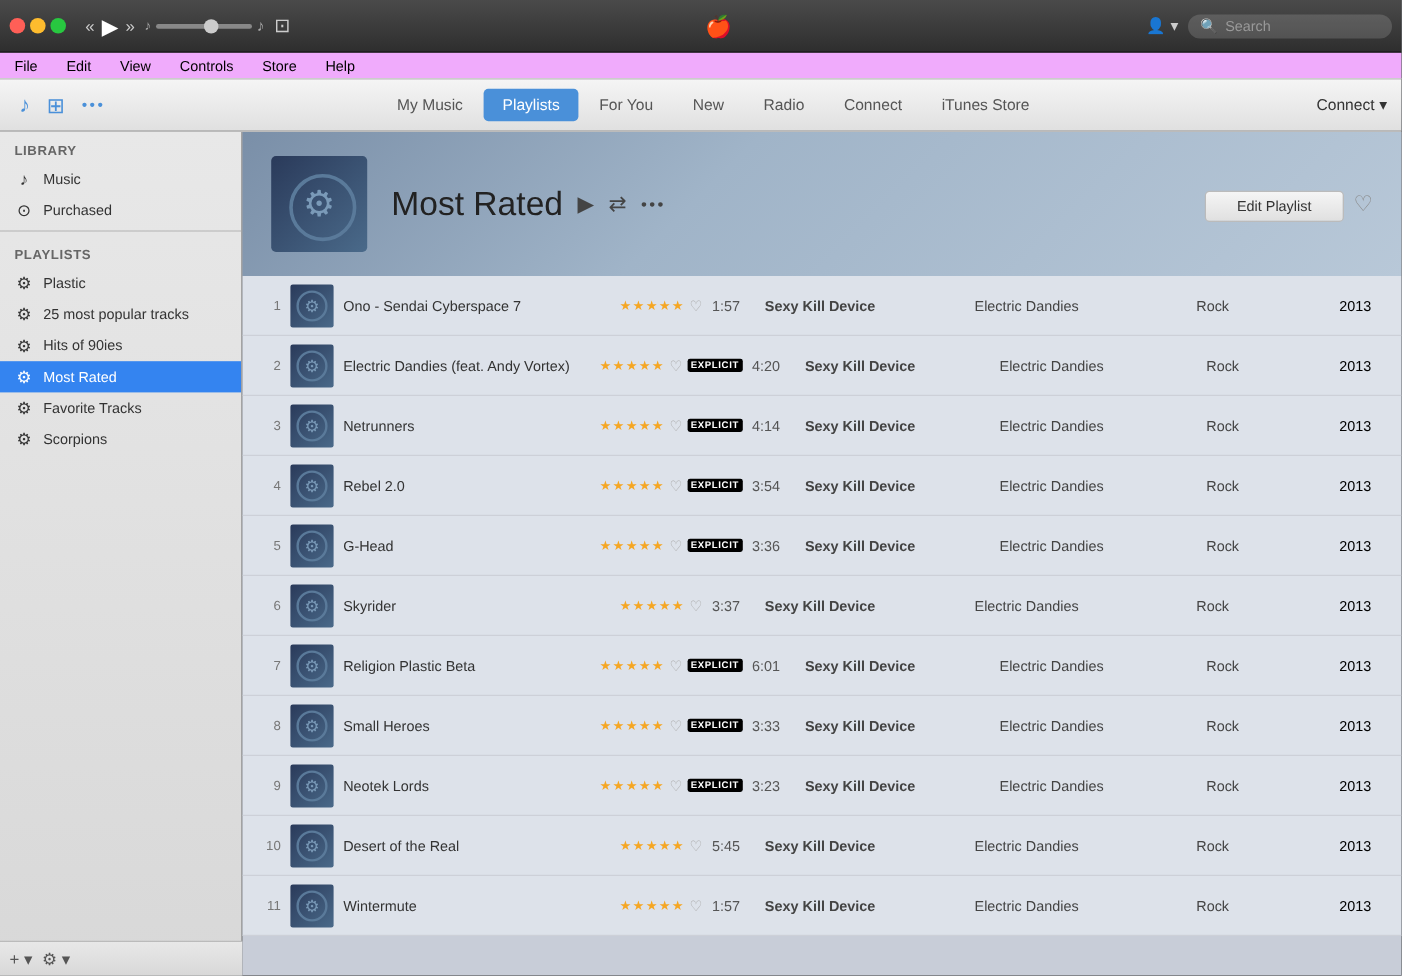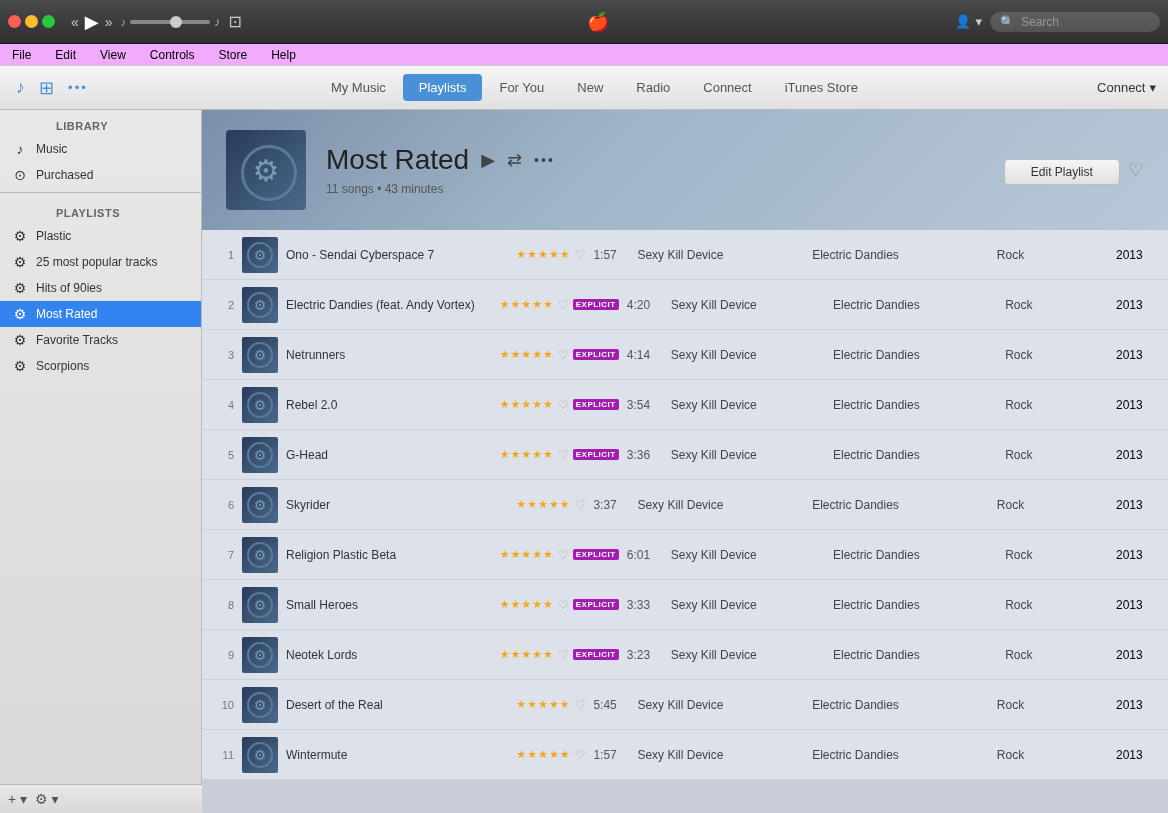--- a/index.html
+++ b/index.html
@@ -106,21 +106,20 @@
       overflow-y: auto;
       flex-shrink: 0;
     }
     .sidebar-section-title {
       font-size: 11px;
       font-weight: 700;
       color: #666;
       padding: 10px 12px 4px;
       text-transform: uppercase;
       letter-spacing: 0.5px;
-      margin-left: 44px;
     }
     .sidebar-item {
       display: flex;
       align-items: center;
       gap: 8px;
       padding: 5px 12px;
       font-size: 12px;
       color: #333;
       cursor: pointer;
     }
@@ -239,25 +238,25 @@
       border-radius: 50%;
       border: 2px solid #5a7a9a;
     }
     .track-art::after { content: '⚙'; font-size: 14px; color: #7a9ab8; }
     .track-name { flex: 2; min-width: 0; }
     .track-name-text { overflow: hidden; text-overflow: ellipsis; white-space: nowrap; }
     .stars { color: #f5a623; font-size: 11px; letter-spacing: 1px; }
     .track-actions { display: flex; align-items: center; gap: 4px; }
     .heart-small { color: #aaa; font-size: 12px; cursor: pointer; }
     .explicit-badge {
-      background: #a21caf; color: #fff; font-size: 8px; font-weight: 700;
+      background: #000000; color: #fff; font-size: 8px; font-weight: 700;
       padding: 1px 3px; border-radius: 2px; letter-spacing: 0.5px;
     }
     .track-duration { width: 36px; color: #555; flex-shrink: 0; }
-    .track-artist { flex: 1.5; color: #444; overflow: hidden; text-overflow: ellipsis; white-space: nowrap; }
+    .track-artist { flex: 1.5; color: #444; overflow: hidden; text-overflow: ellipsis; white-space: nowrap; font-weight: bold; }
     .track-album { flex: 1.5; color: #444; overflow: hidden; text-overflow: ellipsis; white-space: nowrap; }
     .track-genre { flex: 1; color: #444; margin-left: 10px; }
     .track-year { width: 40px; color: #000000; text-align: left; flex-shrink: 0; }
   </style>
 </head>
 <body>
 
 <div class="title-bar">
   <div class="title-bar-controls">
     <button class="window-btn close"></button>
@@ -369,21 +368,20 @@
 
     <div class="playlist-header">
       <div class="playlist-art"></div>
       <div class="playlist-info">
         <div class="playlist-title-row">
           <span class="playlist-name">Most Rated</span>
           <button class="playlist-action-btn">▶</button>
           <button class="playlist-action-btn">⇄</button>
           <button class="playlist-action-btn" style="font-size:14px;letter-spacing:2px;">•••</button>
         </div>
-        <div class="playlist-meta">11 songs • 43 minutes</div>
       </div>
       <div class="playlist-header-actions">
         <button class="edit-playlist-btn">Edit Playlist</button>
         <button class="heart-btn">♡</button>
       </div>
     </div>
 
     <div class="track-list" id="track-list-container">
     <div class="track-row">
       <div class="track-num">1</div>

